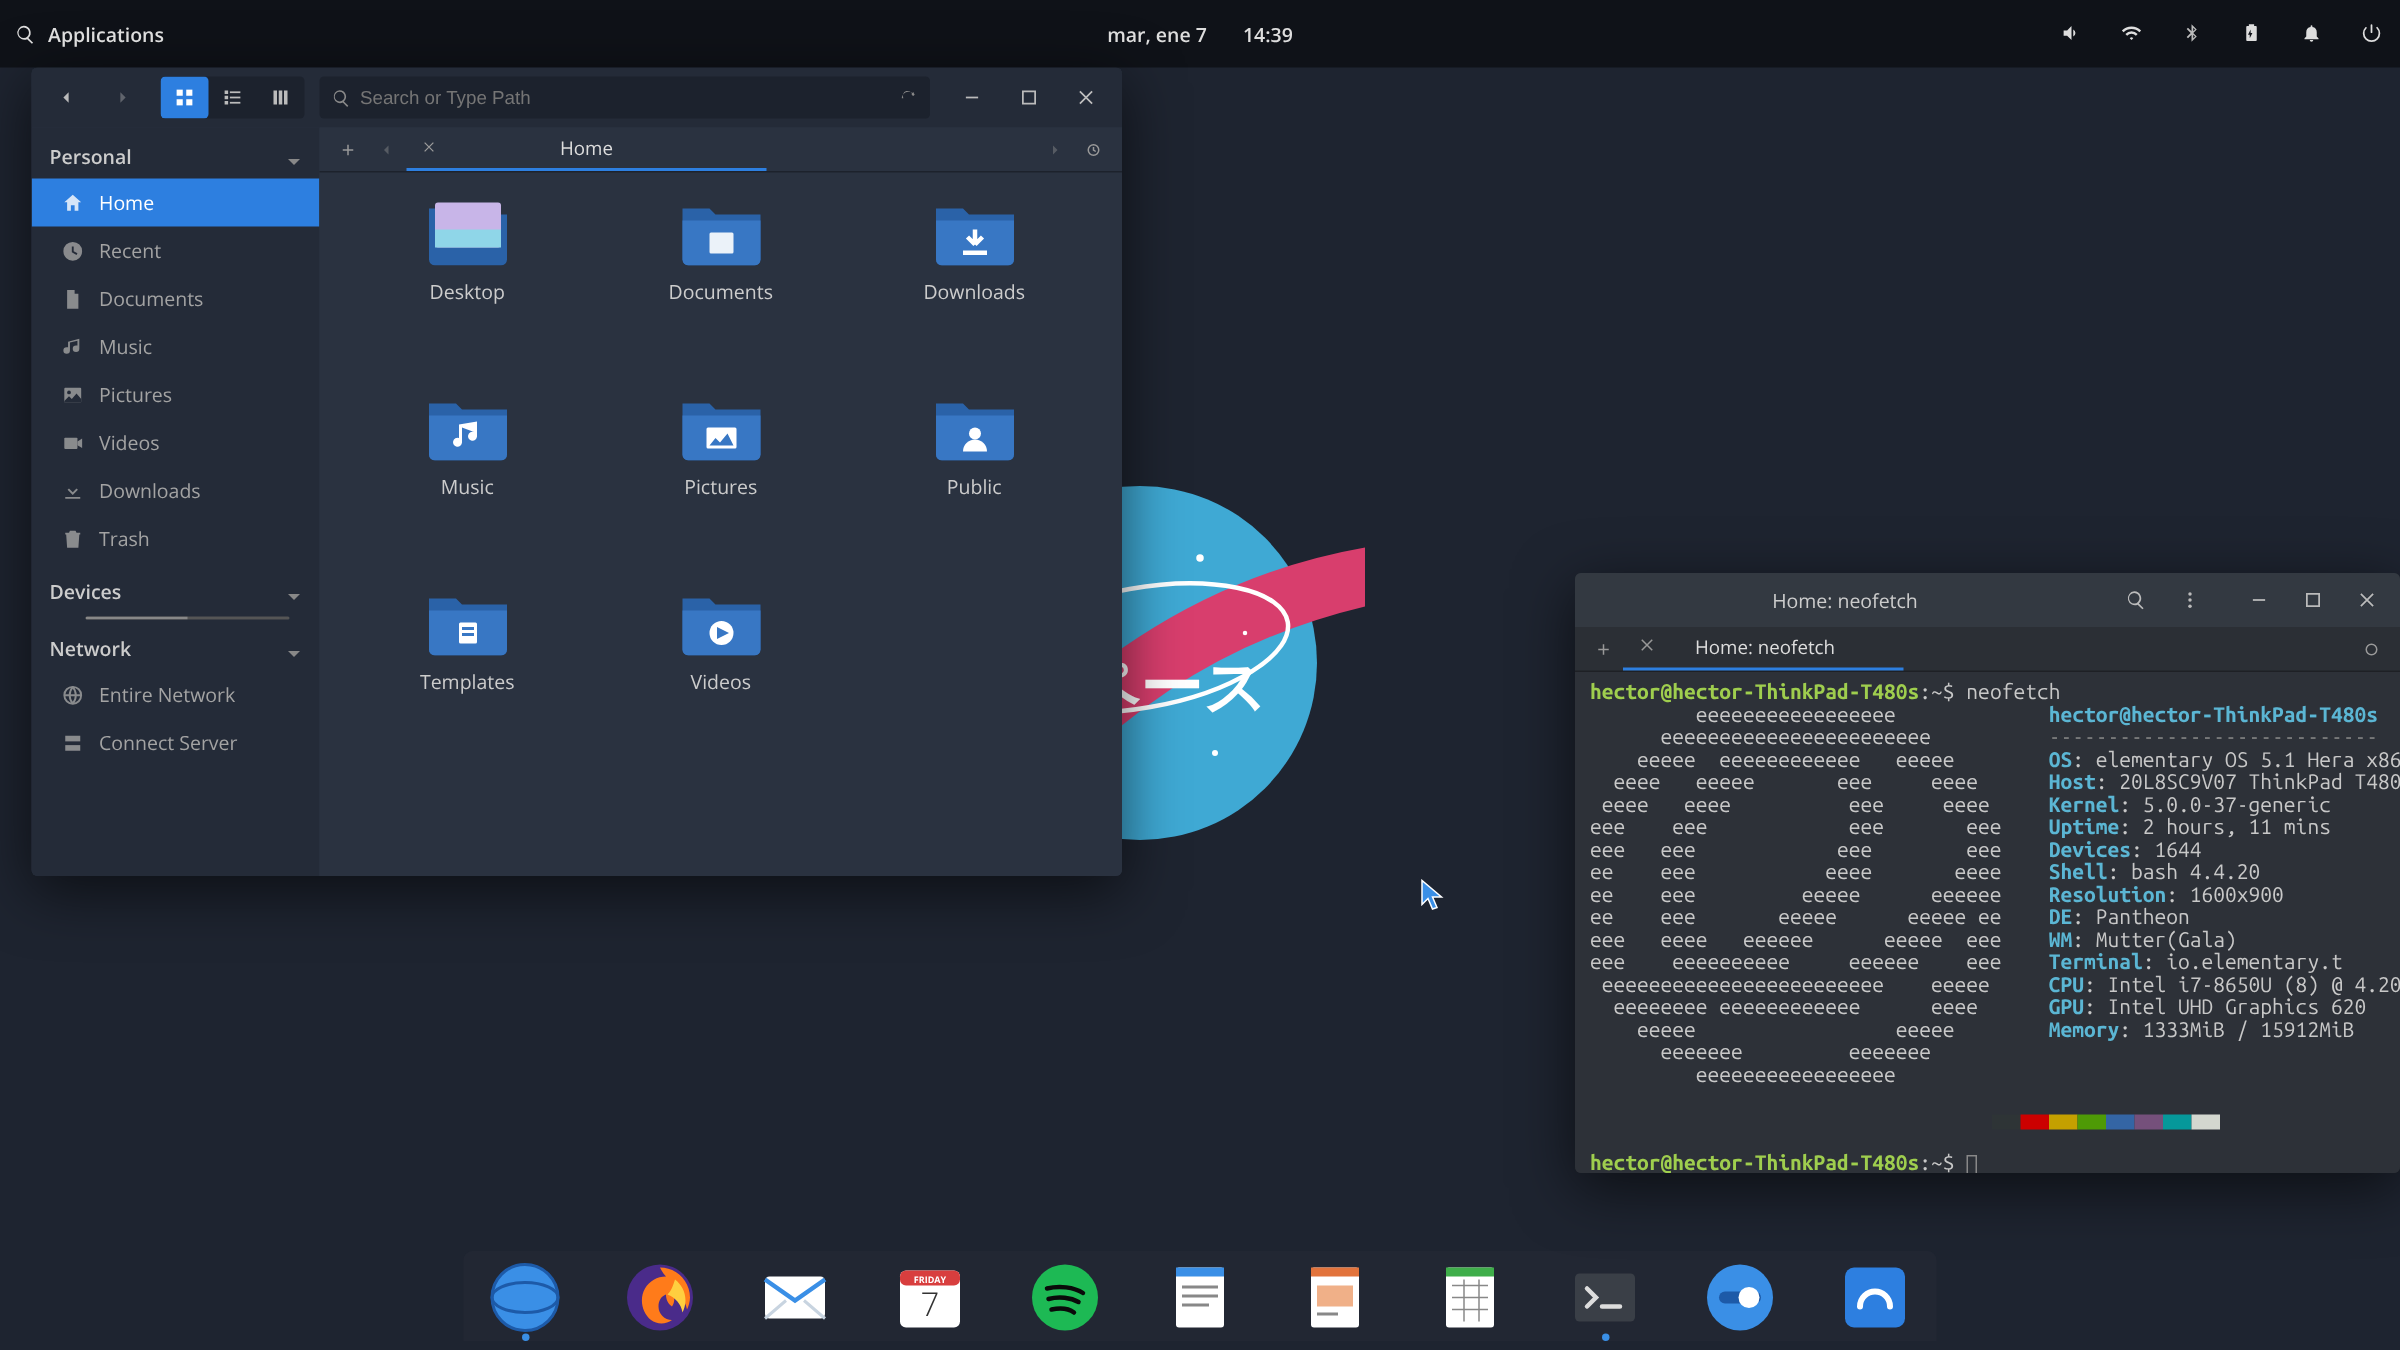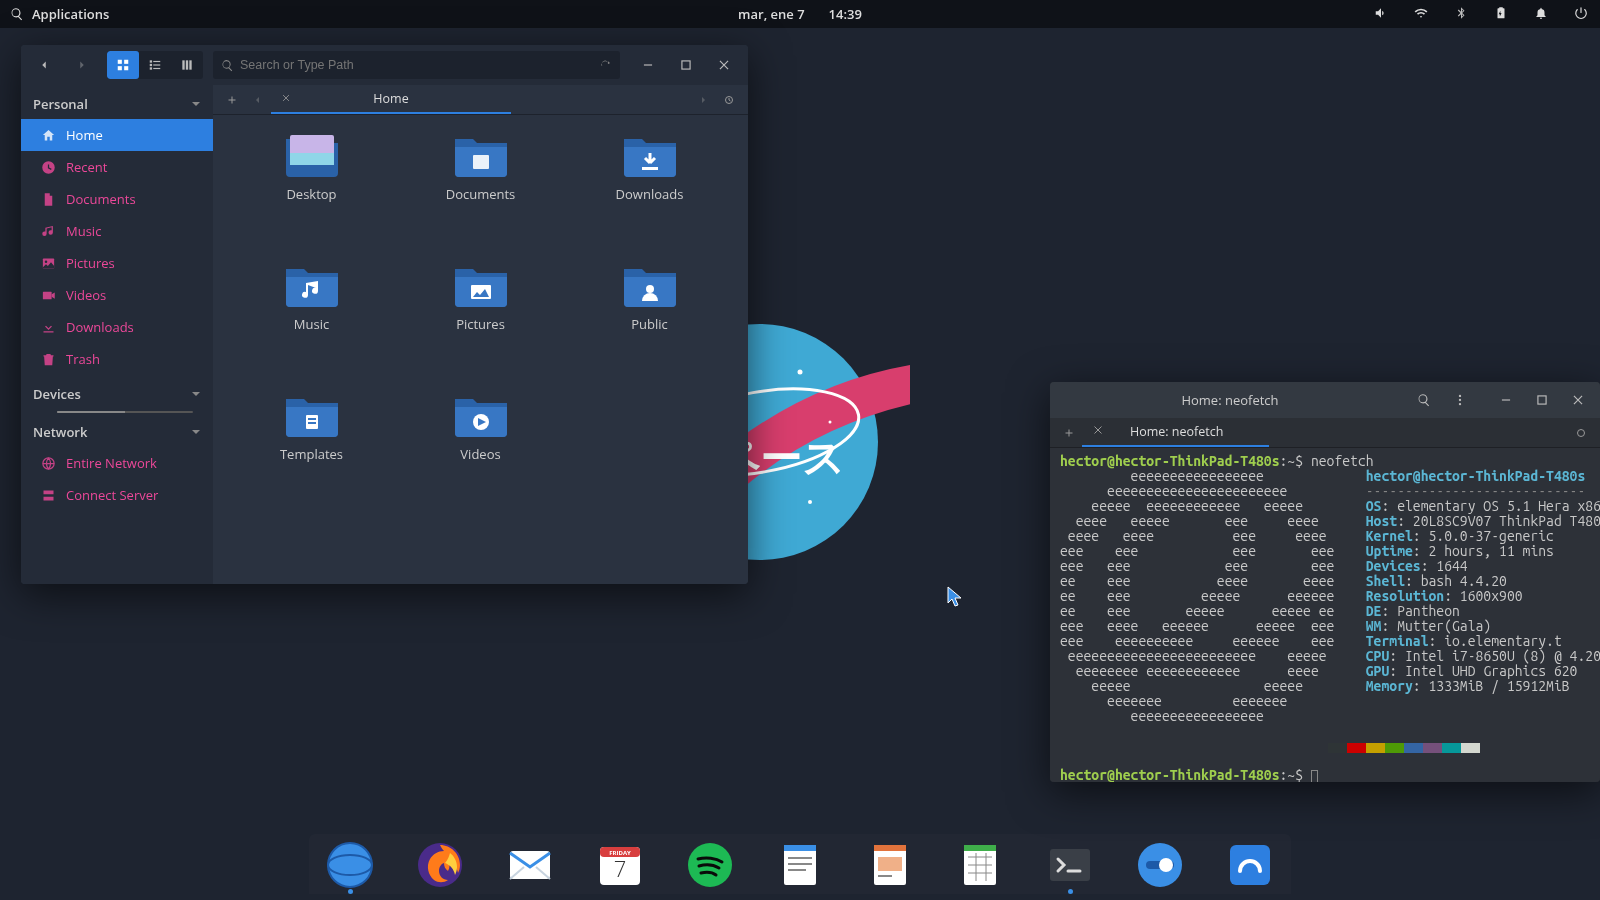--- a/index.html
+++ b/index.html
@@ -1,21 +1,21 @@
 <!DOCTYPE html>
 <html><head>
 <meta charset="utf-8">
 <style>
   * { box-sizing: border-box; margin: 0; padding: 0; }
   html, body { width: 1600px; height: 900px; overflow: hidden; font-family: "Open Sans", "Helvetica Neue", sans-serif; }
   body { background: #1e2430; color: #ddd; position: relative; }
 
   
   .panel {
-    position: absolute; top: 0; left: 0; right: 0; height: 28px;
+    position: absolute; top: 0; left: 0; right: 0; height: 45px;
     background: rgba(0,0,0,0.5); display: flex; align-items: center;
     font-size: 13px; padding: 0 10px; z-index: 10;
   }
   .panel-left { display: flex; align-items: center; gap: 8px; }
   .panel-center { position: absolute; left: 50%; transform: translateX(-50%); display: flex; gap: 24px; font-weight: 600; }
   .panel-right { margin-left: auto; display: flex; align-items: center; gap: 24px; }
   .panel svg { width: 14px; height: 14px; fill: #ddd; display: block; }
   .panel-right .tray-icon { width: 16px; height: 16px; }
 
   
@@ -36,23 +36,23 @@
   .view-group .hbtn { width: 32px; height: 28px; }
   .view-group .hbtn.active { background: #2d7fe0; color: #fff; }
   .search-wrap { flex: 1; display: flex; align-items: center; background: #1c222d; border-radius: 3px; height: 28px; margin: 0 6px; padding: 0 8px; gap: 6px; }
   .search-wrap input { flex:1; background: transparent; border:none; outline:none; color:#ccc; font-size: 12.5px; }
   .search-wrap svg { width:13px; height:13px; fill:#888; }
   .winctl { display:flex; gap:2px; }
   .winctl .hbtn { width: 36px; }
 
   .files-body { flex:1; display:flex; min-height:0; }
   .sidebar { width: 192px; background: #242b38; font-size: 13px; overflow-y:auto; }
-  .side-sect { display:flex; align-items:center; justify-content:space-between; padding: 10px 12px 6px 12px; font-weight:600; font-size:13px; color:#ccc; }
+  .side-sect { display:flex; align-items:flex-end; justify-content:space-between; padding: 10px 12px 6px 12px; font-weight:600; font-size:13px; color:#ccc; }
   .side-sect svg { width:10px; height:10px; fill:#888; }
-  .side-item { display:flex; align-items:center; gap:10px; padding: 7px 14px 7px 20px; color:#ec4899; cursor:pointer; }
+  .side-item { display:flex; align-items:center; gap:10px; padding: 7px 14px 7px 20px; color:#a3a3a3; cursor:pointer; }
   .side-item.active { background:#2d7fe0; color:#fff; }
   .side-item svg { width:15px; height:15px; fill:currentColor; opacity:0.8; }
   .fs-bar { height:2px; background:#555; margin:2px 20px 0 36px; border-radius:1px; overflow:hidden;}
   .fs-bar>div{height:100%;width:50%;background:#888;}
 
   .files-main { flex:1; background:#2a3240; display:flex; flex-direction:column; min-width:0;}
   .tabbar { height:30px; display:flex; align-items:center; padding:0 6px; border-bottom:1px solid rgba(0,0,0,0.3); font-size:12.5px; color:#bbb; }
   .tabbar .tb { width:26px; display:flex; align-items:center; justify-content:center; }
   .tabbar svg { width:12px; height:12px; fill:#999; }
   .tab { display:flex; align-items:center; gap:30px; padding: 0 10px; height:100%; border-bottom:2px solid #2d7fe0; color:#ddd;}

